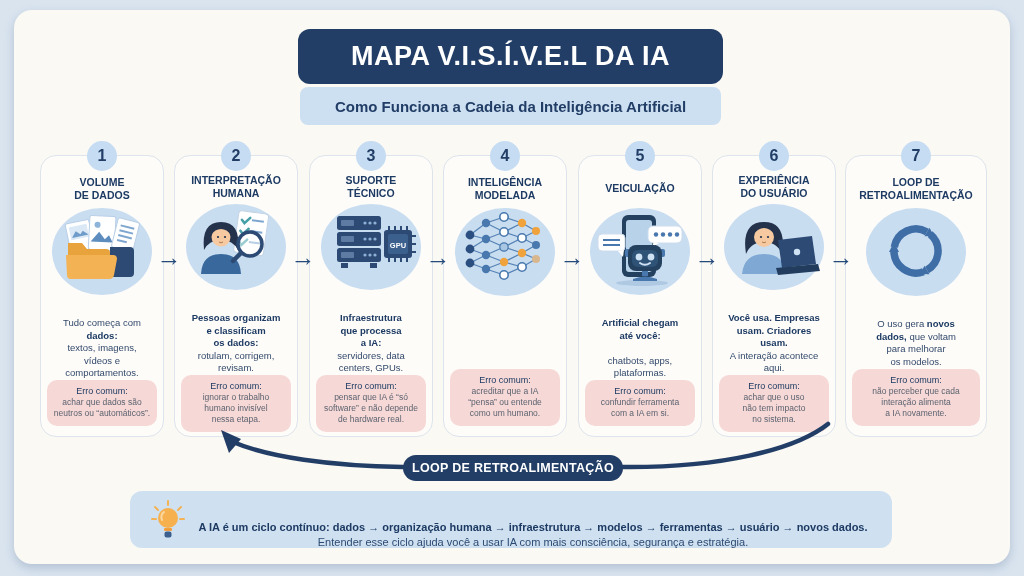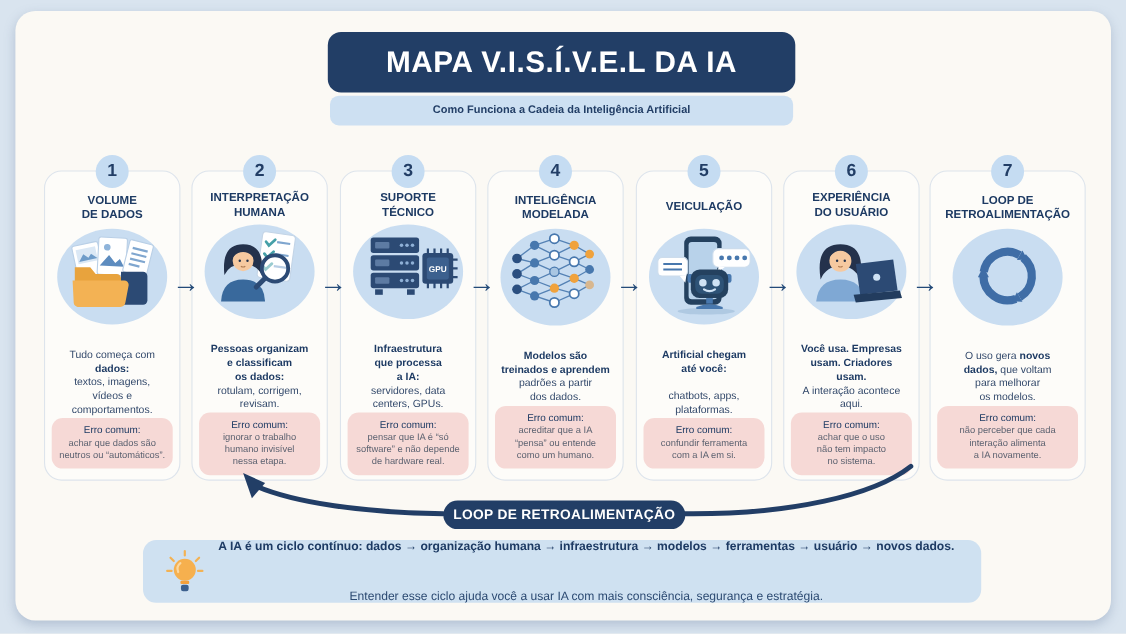--- a/index.html
+++ b/index.html
@@ -7,23 +7,23 @@
   body { font-family:"Liberation Sans", sans-serif; background:#d9e4ef; }
   .page { position:relative; width:1024px; height:576px; background:#d9e4ef; overflow:hidden; }
   .board { position:absolute; left:14px; top:10px; width:996px; height:554px;
            background:#fbf9f4; border-radius:18px;
            box-shadow:0 4px 10px rgba(110,130,160,.35); }
 
   .title-pill { position:absolute; left:298px; top:29px; width:425px; height:55px;
                 background:#223e66; border-radius:12px; color:#ffffff;
                 font-weight:bold; font-size:27px; letter-spacing:.5px;
                 display:flex; align-items:center; justify-content:center; white-space:nowrap; }
-  .subtitle-pill { position:absolute; left:300px; top:87px; width:421px; height:27px;
+  .subtitle-pill { position:absolute; left:300px; top:87px; width:421px; height:38px;
                    background:#cde0f2; border-radius:8px; color:#223e66;
-                   font-weight:bold; font-size:10px;
+                   font-weight:bold; font-size:15px;
                    display:flex; align-items:center; justify-content:center; white-space:nowrap; }
 
   .card { position:absolute; top:155px; height:282px;
           background:#fdfcf9; border:1.5px solid #dde4ec; border-radius:16px;
           display:flex; flex-direction:column; align-items:center;
           padding:18px 6px 10px; }
   .num { position:absolute; top:-15px; left:50%; transform:translateX(-50%);
          width:30px; height:30px; border-radius:50%; background:#c5dcf2; color:#223e66;
          font-weight:bold; font-size:16px; display:flex; align-items:center; justify-content:center; }
   .card-title { height:30px; display:flex; align-items:center; justify-content:center;
@@ -46,21 +46,21 @@
   .loop-svg { position:absolute; left:0; top:0; width:1024px; height:576px; pointer-events:none; }
   .loop-pill { position:absolute; left:403px; top:455px; width:220px; height:26px;
                background:#223e66; border-radius:13px; color:#ffffff; font-weight:bold;
                font-size:12.5px; letter-spacing:.3px;
                display:flex; align-items:center; justify-content:center; white-space:nowrap; }
 
   .footer-box { position:absolute; left:130px; top:491px; width:762px; height:57px;
                 background:#cfe1f1; border-radius:12px; }
   .bulb-wrap { position:absolute; left:18px; top:8px; width:40px; height:42px; }
   .footer-text { position:absolute; left:52px; right:8px; top:0; height:100%;
-                 display:flex; flex-direction:column; justify-content:space-between;
+                 display:flex; flex-direction:column; justify-content:flex-end;
                  text-align:center; gap:3px; }
   .f1 { font-size:11px; font-weight:bold; color:#1d3a63; white-space:nowrap; }
   .f2 { font-size:11px; color:#2c4a72; white-space:nowrap; }
 </style>
 </head>
 <body>
 
 <div class="page">
   <div class="board"></div>
 
@@ -250,24 +250,20 @@
         <circle cx="47" cy="66" r="4.2" fill="#ffffff" stroke="#4878ae" stroke-width="1.6"></circle>
         <circle cx="65" cy="14" r="4.2" fill="#f0a23c"></circle>
         <circle cx="65" cy="29" r="4.2" fill="#ffffff" stroke="#4878ae" stroke-width="1.6"></circle>
         <circle cx="65" cy="44" r="4.2" fill="#f0a23c"></circle>
         <circle cx="65" cy="58" r="4.2" fill="#ffffff" stroke="#4878ae" stroke-width="1.6"></circle>
         <circle cx="79" cy="22" r="4" fill="#f0a23c"></circle>
         <circle cx="79" cy="36" r="4" fill="#4878ae"></circle>
         <circle cx="79" cy="50" r="4" fill="#d8b78f"></circle>
       </svg>
     </div>
-    <div class="desc"><span></span><b>Modelos são
-treinados e aprendem</b><span>
-padrões a partir
-dos dados.</span></div>
     <div class="error-box">
       <b class="error-title">Erro comum:</b>
       <div class="error-text">acreditar que a IA
 “pensa” ou entende
 como um humano.</div>
     </div>
   </div>
 
   <div class="card" style="left:578px;width:124px">
     <div class="num">5</div>

